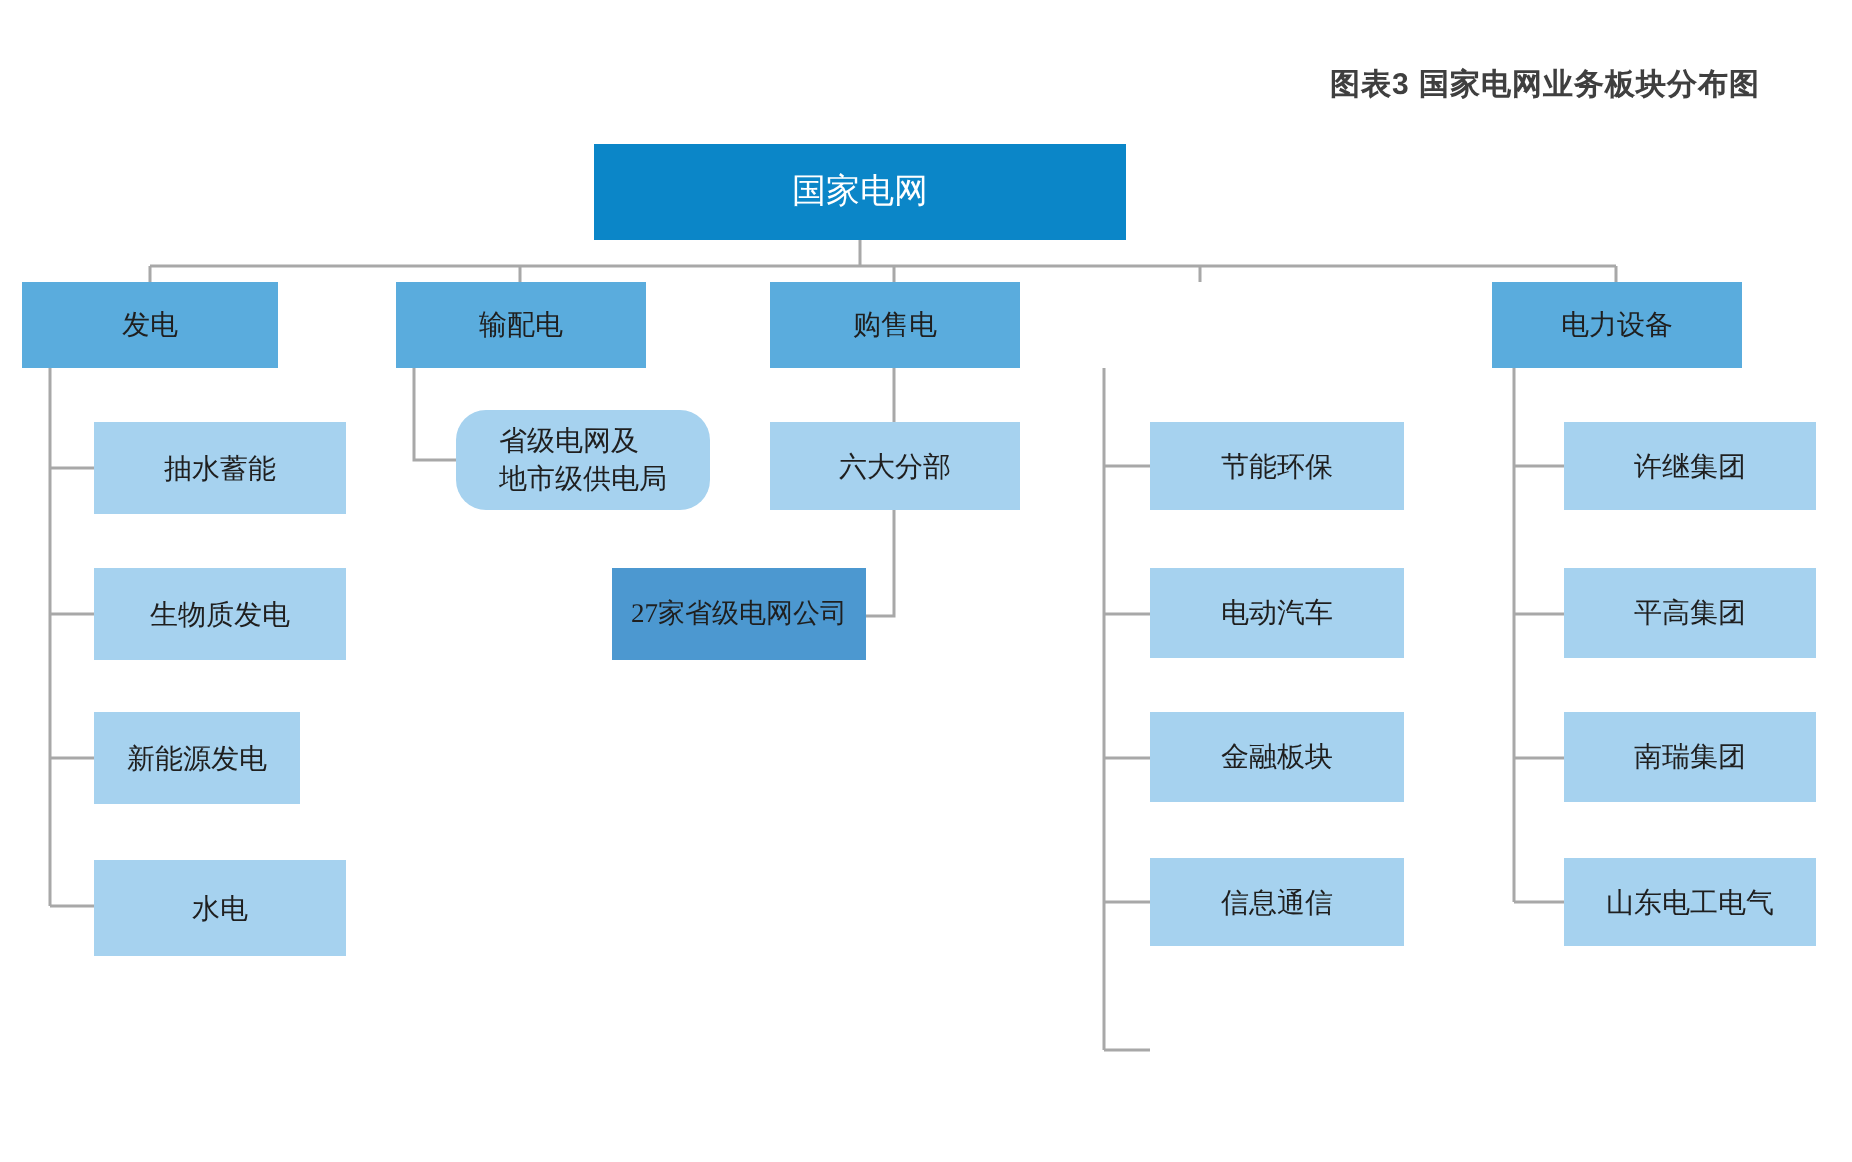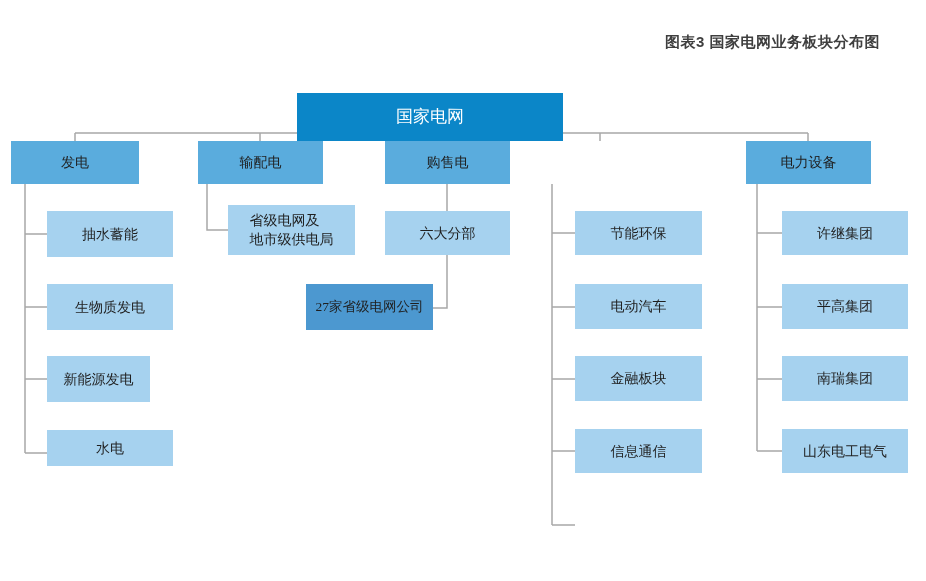--- a/index.html
+++ b/index.html
@@ -44,36 +44,36 @@
     text-align: center;
     font-size: 14px;
     line-height: 1.35;
     color: var(--node_text, #1f1f1f);
     white-space: nowrap;
   }
   .node.root {
     background: var(--root_fill, #0b86c8);
     color: var(--root_text, #ffffff);
     font-size: 17px;
-    margin-top: 21px;
   }
   .node.branch {
     background: var(--branch_fill, #5aacdd);
   }
   .node.child {
     background: var(--child_fill, #a6d2ef);
   }
   .node.highlight {
     background: var(--highlight_fill, #4c98d0);
     font-size: 13.5px;
     font-family: Liberation Serif, serif;
   }
   .node.multiline {
     white-space: pre-line;
     text-align: left;
+    border-radius: 15px;
   }
 </style>
 </head>
 <body>
 
 <div class="stage">
 
   <div class="chart-title">图表3  国家电网业务板块分布图</div>
 
   <svg class="connectors" width="926" height="581" viewBox="0 0 926 581" aria-hidden="true">
@@ -88,21 +88,21 @@
   <div class="node root" style="left:297px; top:72px; width:266px; height:48px">国家电网</div>
 
   <div class="node branch" style="left:11px; top:141px; width:128px; height:43px">发电</div>
   <div class="node branch" style="left:198px; top:141px; width:125px; height:43px">输配电</div>
   <div class="node branch" style="left:385px; top:141px; width:125px; height:43px">购售电</div>
   <div class="node branch" style="left:746px; top:141px; width:125px; height:43px">电力设备</div>
 
   <div class="node child" style="left:47px; top:211px; width:126px; height:46px">抽水蓄能</div>
   <div class="node child" style="left:47px; top:284px; width:126px; height:46px">生物质发电</div>
   <div class="node child" style="left:47px; top:356px; width:103px; height:46px">新能源发电</div>
-  <div class="node child" style="left:47px; top:430px; width:126px; height:36px">水电</div>
+  <div class="node child" style="left:47px; top:430px; width:126px; height:48px">水电</div>
 
   <div class="node child multiline" style="left:228px; top:205px; width:127px; height:50px">省级电网及
 地市级供电局</div>
 
   <div class="node child" style="left:385px; top:211px; width:125px; height:44px">六大分部</div>
   <div class="node highlight" style="left:306px; top:284px; width:127px; height:46px">27家省级电网公司</div>
 
   <div class="node child" style="left:575px; top:211px; width:127px; height:44px">节能环保</div>
   <div class="node child" style="left:575px; top:284px; width:127px; height:45px">电动汽车</div>
   <div class="node child" style="left:575px; top:356px; width:127px; height:45px">金融板块</div>

